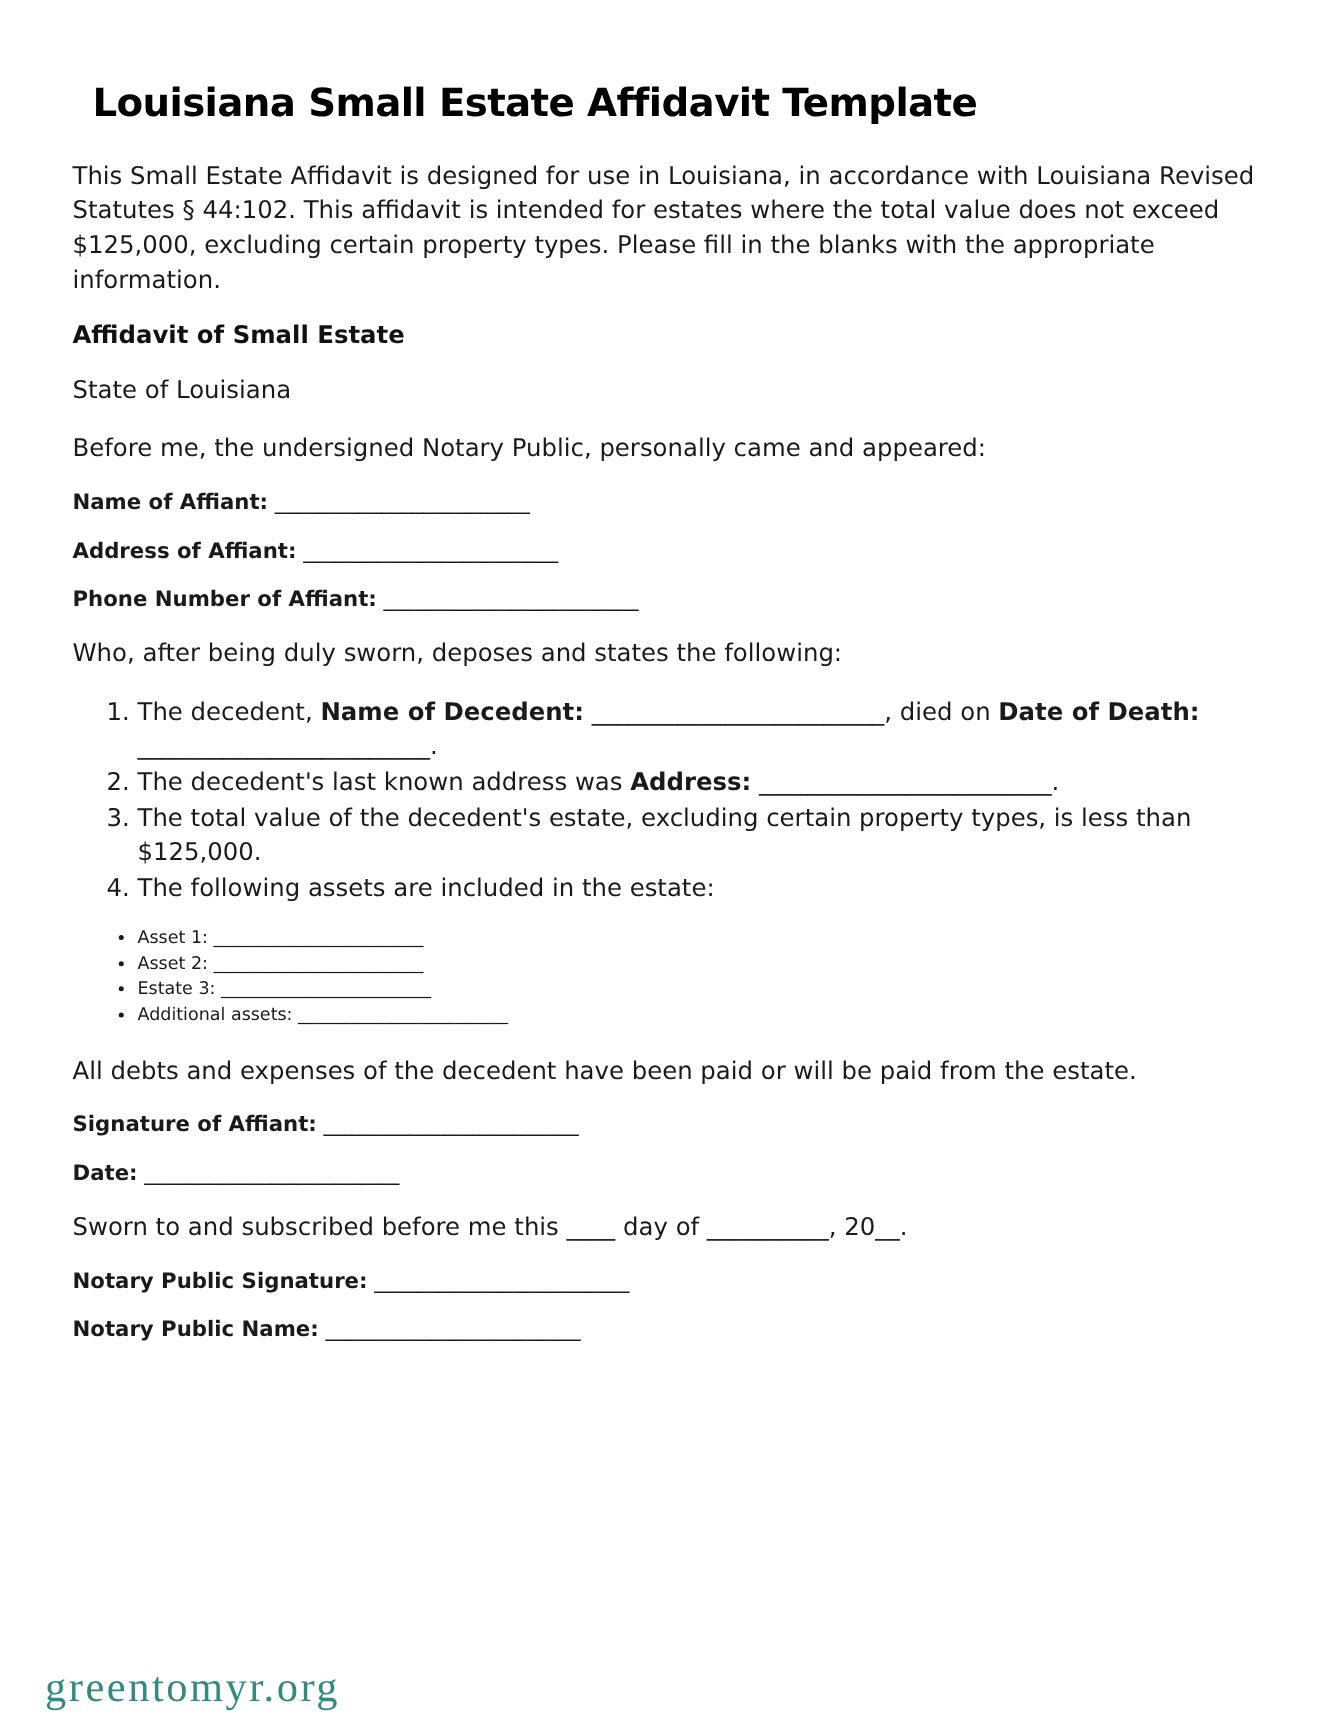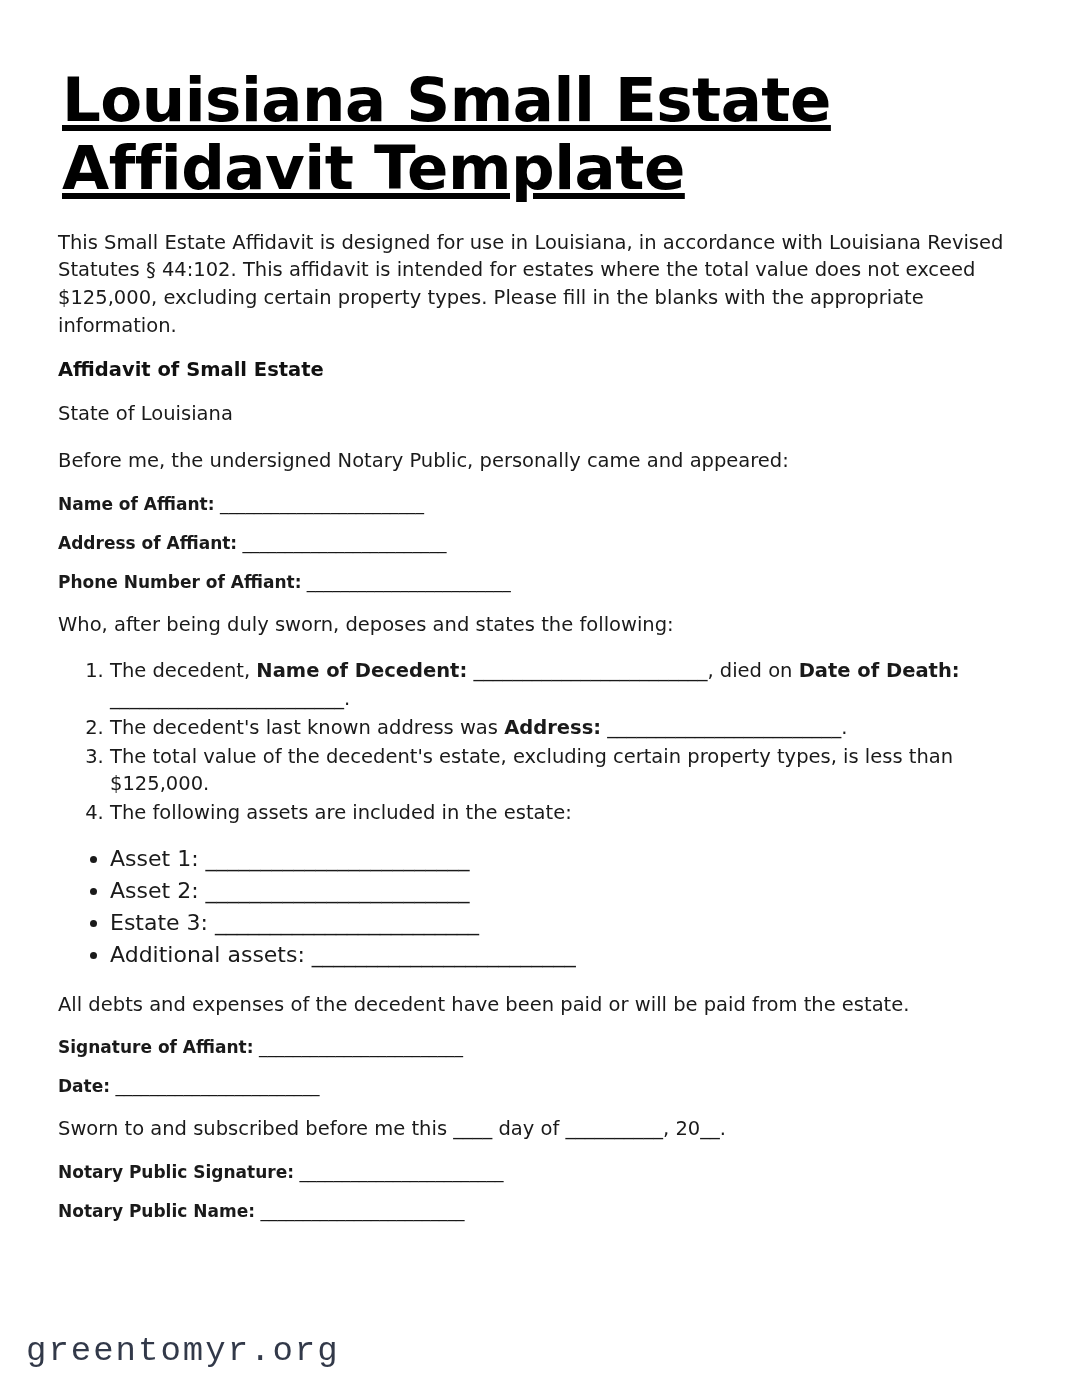--- a/index.html
+++ b/index.html
@@ -17,27 +17,26 @@
   }
   .page {
     position: absolute;
     left: 0; top: 0;
     width: 1073px;
     height: 1388px;
     box-sizing: border-box;
     padding: 58px 60px 0 58px;
   }
   h1.doc-title {
-    font-size: 61px;
+    font-size: 31px;
     line-height: 1.12;
     font-weight: bold;
-    margin: 8px 0 26px 4px;
+    margin: 8px 0 26px 16px;
     letter-spacing: -0.5px;
     color: #000;
-    text-decoration: underline;
   }
   p.para {
     font-size: 19.5px;
     line-height: 1.42;
     margin: 0 0 19px 0;
     color: #1a1a1a;
   }
   .bold-head {
     font-size: 19.5px;
     font-weight: bold;
@@ -55,37 +54,37 @@
   ol.num-list {
     font-size: 19.5px;
     line-height: 1.42;
     margin: 0 0 16px 0;
     padding-left: 52px;
   }
   ol.num-list > li {
     margin-bottom: 1px;
   }
   ul.bullet-list {
-    font-size: 22px;
+    font-size: 14px;
     line-height: 1.42;
     margin: 0 0 20px 0;
     padding-left: 52px;
     list-style-type: disc;
   }
   ul.bullet-list > li {
     margin-bottom: 1px;
   }
   .watermark {
     position: absolute;
-    left: 26px;
+    left: 36px;
     bottom: 18px;
-    font-family: Liberation Mono, monospace;
+    font-family: Liberation Serif, serif;
     font-size: 34px;
     letter-spacing: 2px;
-    color: #0f172a;
+    color: #0f766e;
     opacity: 0.85;
     white-space: nowrap;
   }
   b.strong { font-weight: bold; margin-top: 41px; }
 </style>
 </head>
 <body>
 
 <div class="page">
 

